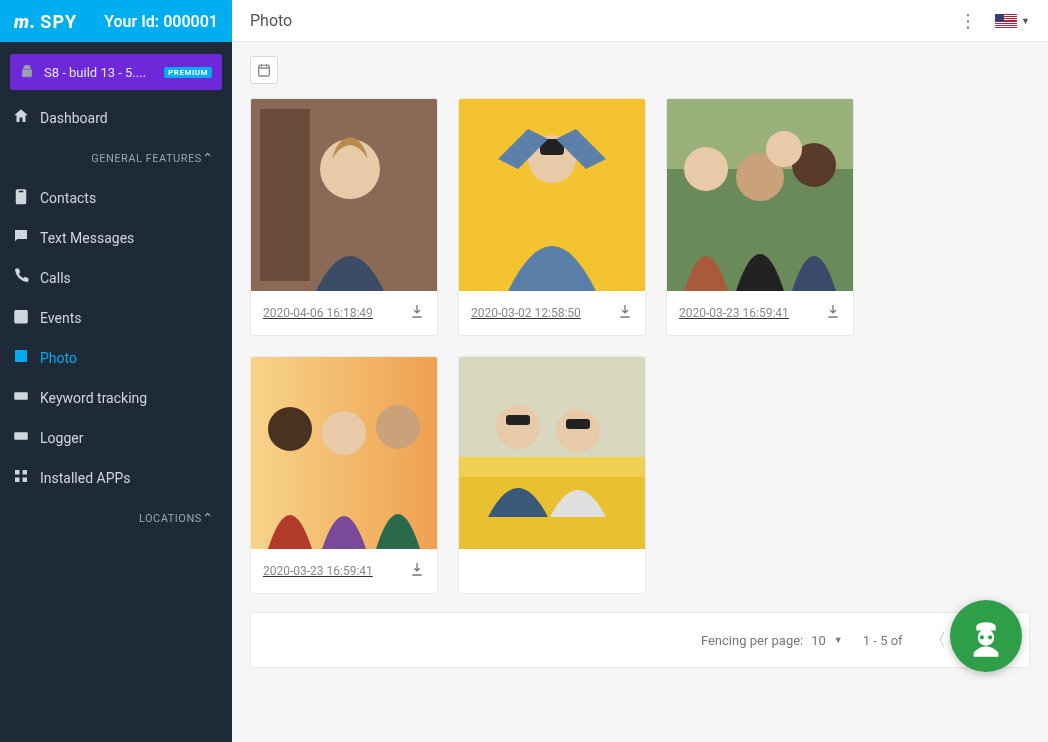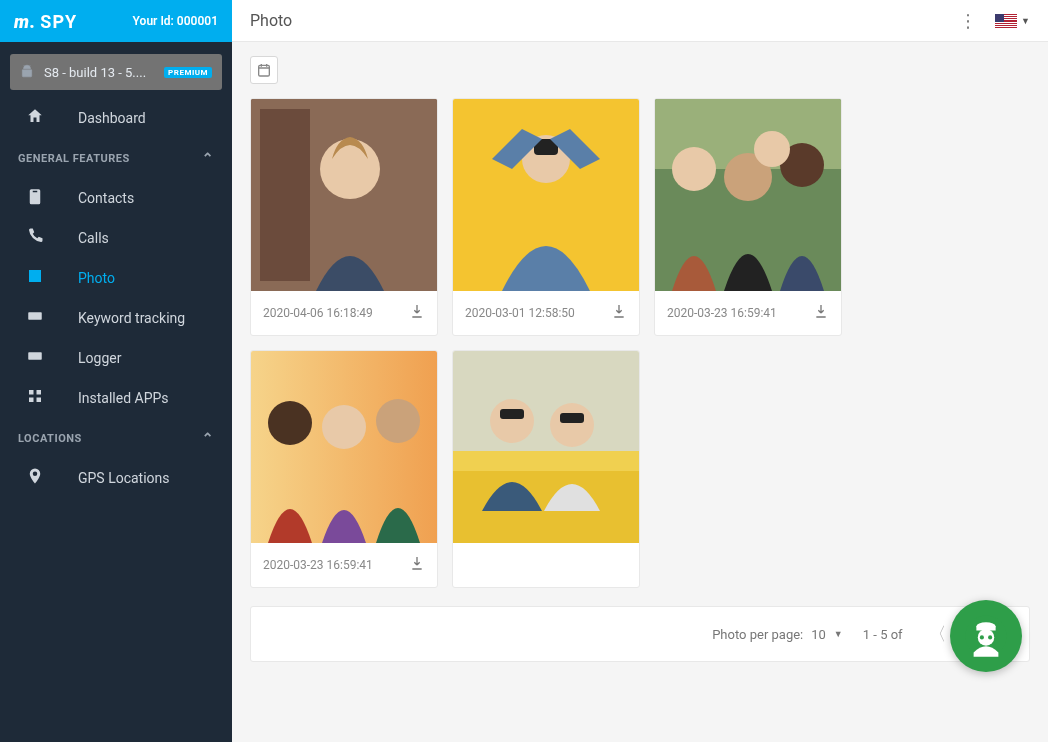--- a/index.html
+++ b/index.html
@@ -15,41 +15,41 @@
     width: 232px; height: 742px; background:#1e2a38; color:#e5eaf0;
     display:flex; flex-direction:column; flex-shrink:0;
     position:relative;
   }
   .sidebar-top {
     background:#00aeef; height:42px; display:flex; align-items:center;
     padding:0 14px; justify-content:space-between; color:#fff;
   }
   .logo { font-weight:700; font-size:18px; letter-spacing:1px; display:flex; align-items:center; gap:4px;}
   .logo .m { font-weight:900; font-style:italic;}
-  .user-id { font-size:12px; font-weight:600;}
+  .user-id { font-size:16px; font-weight:600;}
   .device-row {
-    margin:12px 10px 8px 10px; background:#737373; border-radius:3px;
+    margin:12px 10px 8px 10px; background:#6d28d9; border-radius:3px;
     height:36px; display:flex; align-items:center; padding:0 10px; gap:10px;
     font-size:13px; color:#e5eaf0;
   }
   .device-row .android-icon { color:#9aa4af; font-size:14px;}
   .device-row .badge {
     background:#00aeef; color:#fff; font-size:8px; font-weight:700;
     padding:1px 4px; border-radius:2px; letter-spacing:0.5px;
   }
   .nav { flex:1; overflow-y:auto; }
   .nav-item {
-    height:40px; display:flex; align-items:center; gap:33px;
-    padding:0 25px; font-size:14px; color:#d0d6dd; cursor:pointer;
+    height:40px; display:flex; align-items:center; gap:9px;
+    padding:0 11px; font-size:14px; color:#d0d6dd; cursor:pointer;
   }
   .nav-item.active { color:#00aeef;}
   .nav-item .nicon { width:20px; text-align:center; font-size:16px; color:inherit;}
   .nav-section {
-    height:40px; display:flex; align-items:center; justify-content:space-between;
-    padding:0 18px; font-size:11px; font-weight:700; color:#9aa4af;
+    height:40px; display:flex; align-items:center; justify-content:flex-end;
+    padding:0 18px; font-size:11px; font-weight:400; color:#9aa4af;
     letter-spacing:0.5px; cursor:pointer;
   }
   .nav-section .chev { font-size:14px;}
   
   .main { flex:1; display:flex; flex-direction:column; height:742px;}
   .topbar {
     height:42px; background:#fff; border-bottom:1px solid #e8e8e8;
     display:flex; align-items:center; padding:0 18px; justify-content:space-between;
   }
   .topbar-title { font-size:16px; color:#555;}
@@ -65,21 +65,21 @@
     background:#3c3b6e;
   }
   .flag-wrap { display:flex; align-items:center; gap:4px; cursor:pointer;}
   .flag-wrap .tri { font-size:9px; color:#555;}
   .content { flex:1; padding:14px 18px; overflow:auto; position:relative;}
   .date-filter {
     width:28px; height:28px; border:1px solid #d8d8d8; border-radius:3px;
     display:flex; align-items:center; justify-content:center; color:#888;
     cursor:pointer; background:#fff; margin-bottom:14px;
   }
-  .grid { display:flex; flex-wrap:wrap; gap:14px;}
+  .grid { display:flex; flex-wrap:wrap; gap:20px;text-decoration:underline;}
   .card {
     width:188px; background:#fff; border:1px solid #e8e8e8; border-radius:3px;
     overflow:hidden; display:flex; flex-direction:column;
   }
   .thumb { width:100%; height:192px;}
   .card-footer {
     display:flex; align-items:center; justify-content:space-between;
     padding:12px 12px; font-size:12px; color:#888;
   }
   .dl-icon { color:#777; font-size:16px; cursor:pointer;}
@@ -145,24 +145,40 @@
       <span class="nicon">
         <svg width="18" height="18" viewBox="0 0 24 24" fill="currentColor">
             <path d="M7 3h10a2 2 0 012 2v16a2 2 0 01-2 2H7a2 2 0 01-2-2V5a2 2 0 012-2zm2 2v2h6V5H9z"></path>
           </svg>
       </span>
       <span>Contacts</span>
     </div>
     <div class="nav-item">
       <span class="nicon">
         <svg width="18" height="18" viewBox="0 0 24 24" fill="currentColor">
+            <path d="M4 4h16v12H7l-3 3V4z"></path>
+          </svg>
+      </span>
+      <span>Text Messages</span>
+    </div>
+    <div class="nav-item">
+      <span class="nicon">
+        <svg width="18" height="18" viewBox="0 0 24 24" fill="currentColor">
             <path d="M6 2h3l2 5-2 2a12 12 0 006 6l2-2 5 2v3a2 2 0 01-2 2A18 18 0 014 4a2 2 0 012-2z"></path>
           </svg>
       </span>
       <span>Calls</span>
+    </div>
+    <div class="nav-item">
+      <span class="nicon">
+        <svg width="18" height="18" viewBox="0 0 24 24" fill="currentColor">
+            <path d="M5 4h14a2 2 0 012 2v14a2 2 0 01-2 2H5a2 2 0 01-2-2V6a2 2 0 012-2zm0 6h14v10H5V10z"></path>
+          </svg>
+      </span>
+      <span>Events</span>
     </div>
     <div class="nav-item active">
       <span class="nicon">
         <svg width="18" height="18" viewBox="0 0 24 24" fill="currentColor">
             <path d="M4 4h16v16H4V4zm2 12l3-4 3 3 4-5 2 6H6z"></path>
           </svg>
       </span>
       <span>Photo</span>
     </div>
     <div class="nav-item">
@@ -191,28 +207,20 @@
           </svg>
       </span>
       <span>Installed APPs</span>
     </div>
 
     <div class="nav-section">
       <span>LOCATIONS</span>
       <span class="chev">⌃</span>
     </div>
 
-    <div class="nav-item">
-      <span class="nicon">
-        <svg width="18" height="18" viewBox="0 0 24 24" fill="currentColor">
-            <path d="M12 2a7 7 0 017 7c0 5-7 13-7 13S5 14 5 9a7 7 0 017-7zm0 4a3 3 0 100 6 3 3 0 000-6z"></path>
-          </svg>
-      </span>
-      <span>GPS Locations</span>
-    </div>
   </nav>
 </aside>
 
 <main class="main">
   <div class="topbar">
     <div class="topbar-title">Photo</div>
     <div class="topbar-right">
       <span class="dots">⋮</span>
       <span class="flag-wrap">
         <span class="flag"></span>
@@ -257,21 +265,21 @@
           <svg viewBox="0 0 188 192" preserveAspectRatio="xMidYMid slice">
             <rect width="188" height="192" fill="#f4c430"></rect>
             <circle cx="94" cy="60" r="24" fill="#e8c9a8"></circle>
             <rect x="82" y="40" width="24" height="16" rx="4" fill="#222"></rect>
             <path d="M50 192 q44-90 88 0z" fill="#5a7fa8"></path>
             <path d="M40 60 l30-30 20 10 -30 30z" fill="#5a7fa8"></path>
             <path d="M148 60 l-30-30 -20 10 30 30z" fill="#5a7fa8"></path>
           </svg>
         </div>
         <div class="card-footer">
-          <span>2020-03-01 12:58:50</span>
+          <span>2020-03-02 12:58:50</span>
           <span class="dl-icon">
             <svg width="16" height="16" viewBox="0 0 24 24" fill="none" stroke="currentColor" stroke-width="2">
                 <path d="M12 3v12m0 0l-4-4m4 4l4-4M5 21h14"></path>
               </svg>
           </span>
         </div>
       </div>
 
       <div class="card">
         <div class="thumb">
@@ -338,21 +346,21 @@
             <rect x="48" y="58" width="24" height="10" rx="3" fill="#222"></rect>
             <rect x="108" y="62" width="24" height="10" rx="3" fill="#222"></rect>
           </svg>
         </div>
       </div>
 
     </div>
 
     <div class="pager">
       <div class="perpage">
-        <span>Photo per page:</span>
+        <span>Fencing per page:</span>
         <span>10</span>
         <span class="tri">▼</span>
       </div>
       <span>1 - 5 of</span>
       <span class="arrow">〈</span>
       <span class="arrow">〉|</span>
     </div>
 
     <div class="chat-fab">
       <svg viewBox="0 0 64 64">

